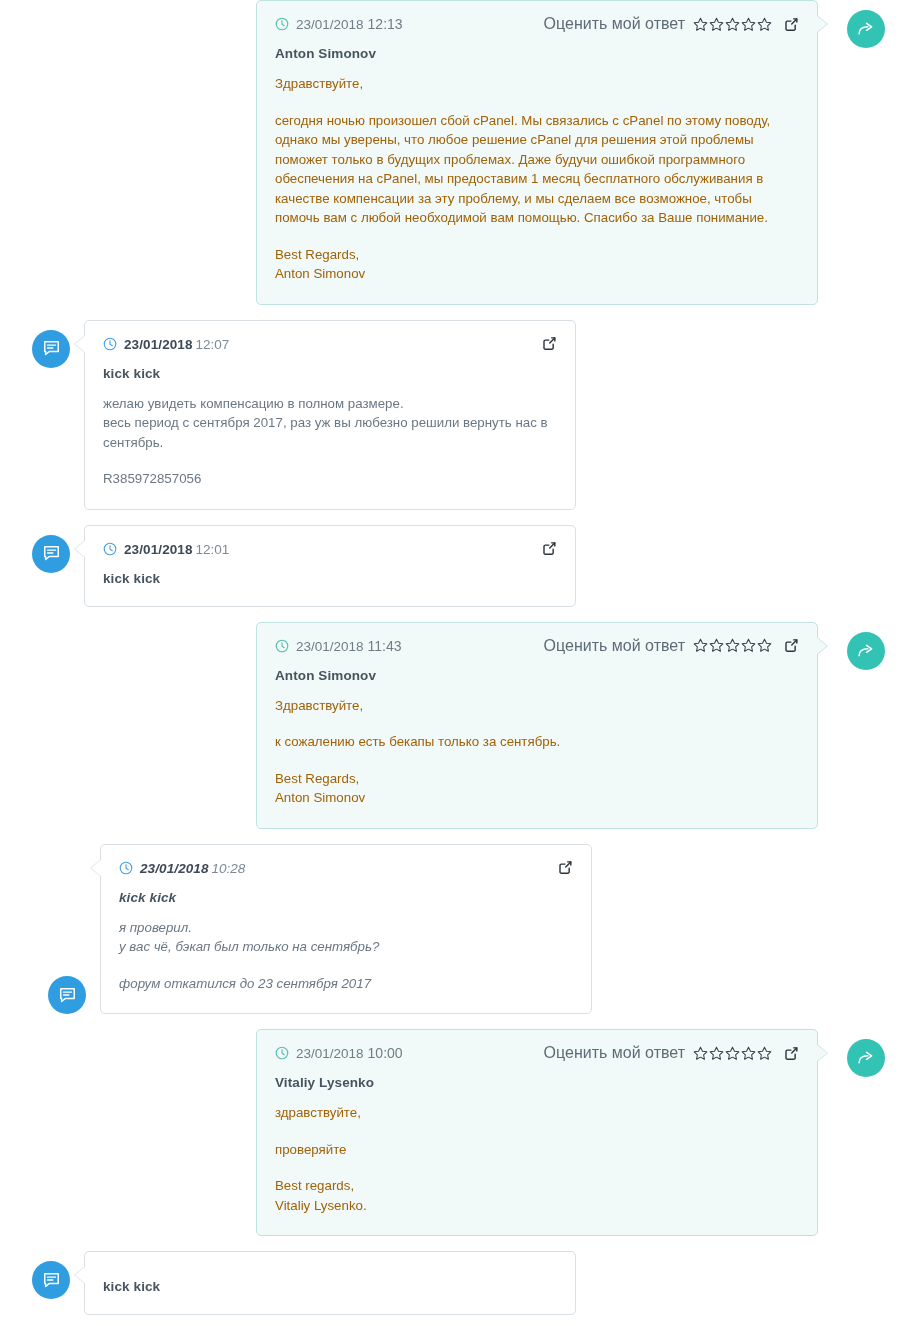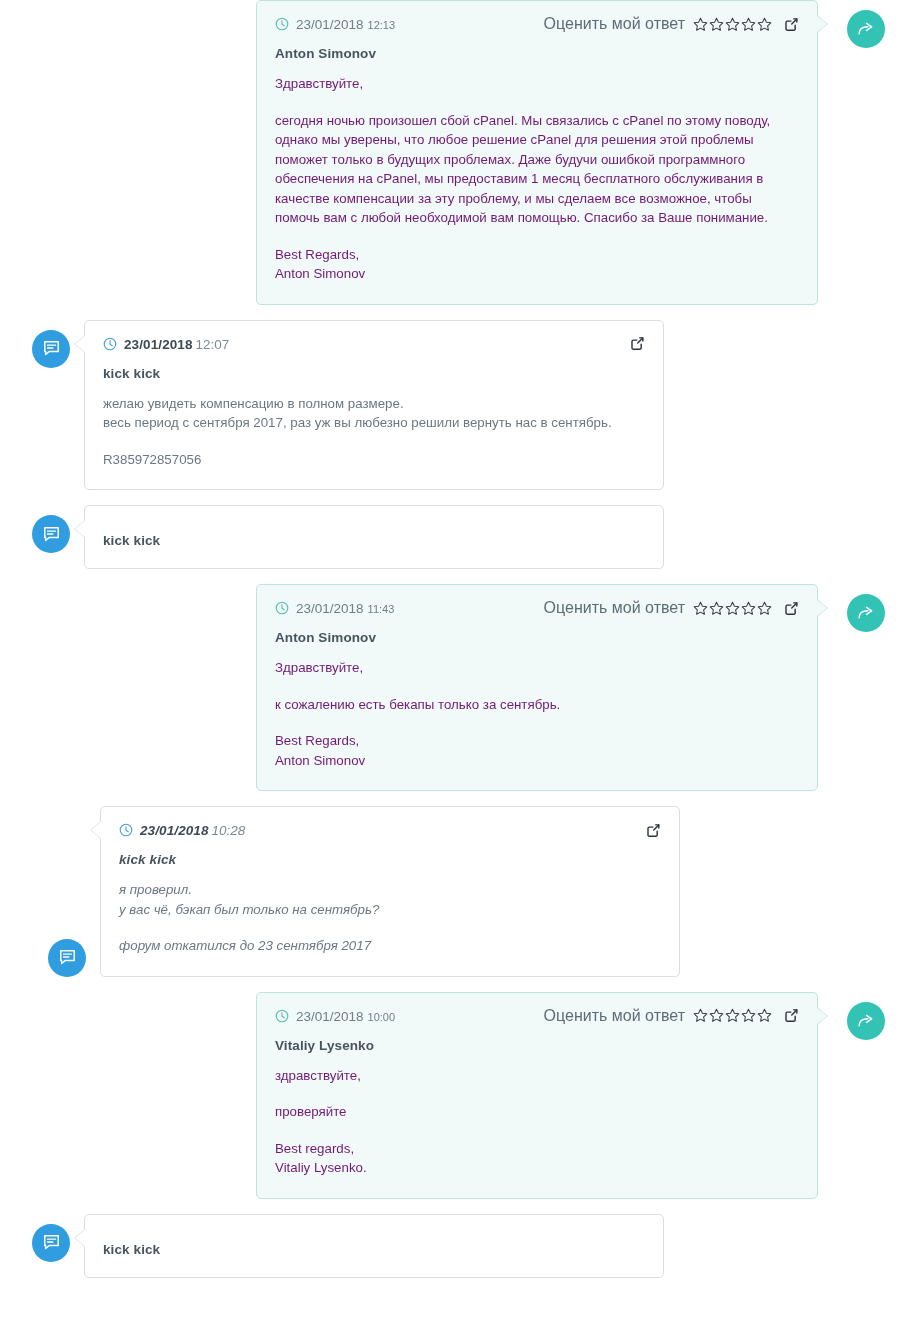--- a/index.html
+++ b/index.html
@@ -25,21 +25,21 @@
 
   
   .bubble {
     position: relative;
     border: 1px solid #d8dde3;
     border-radius: 5px;
     background: #ffffff;
     padding: 14px 18px 20px 18px;
   }
   .bubble.client {
-    width: 580px;
+    width: 492px;
     background: #ffffff;
     border-color: #dadfe4;
   }
   .bubble.agent {
     width: 562px;
     background: #f1faf9;
     border-color: #bfe3df;
   }
 
   
@@ -66,21 +66,21 @@
     right: -10px; border-left: 11px solid #f1faf9;
   }
 
   
   .bhead { display: flex; align-items: center; width: 100%; }
   .bhead .stamp { display: flex; align-items: center; gap: 7px; }
   .clock { flex: 0 0 auto; display: block; }
   .date-client { font-size: 13.5px; font-weight: bold; color: #3d4a56; letter-spacing: .1px; }
   .time-client { font-size: 13.5px; color: #7c8a96; margin-left: 3px; }
   .date-agent  { font-size: 13.5px; color: #6f7d86; }
-  .time-agent  { font-size: 11px; color: #6f7d86; margin-left: 4px; margin-top: 13px; }
+  .time-agent  { font-size: 14px; color: #6f7d86; margin-left: 4px; margin-top: 13px; }
 
   .bhead .spacer { flex: 1 1 auto; }
 
   .rate-wrap { display: flex; align-items: center; gap: 8px; }
   .rate-label { font-size: 16px; color: #5d6b77; white-space: nowrap; }
   .stars { display: flex; align-items: center; gap: 1px; }
   .stars svg { display: block; }
 
   .share-btn { margin-left: 12px; display: flex; align-items: center; }
   .share-btn svg { display: block; }
@@ -97,21 +97,21 @@
   
   .body { margin-top: 13px; }
   .para {
     font-size: 13.3px;
     line-height: 19.5px;
     color: #6b7884;
     margin: 0 0 17px 0;
     white-space: pre-wrap;
   }
   .para:last-child { margin-bottom: 0; }
-  .bubble.agent .para { color: #701a75; }
+  .bubble.agent .para { color: #a16207; }
 
   
   .reply-fab {
     position: absolute;
     width: 38px; height: 38px; border-radius: 50%;
     background: #33c3b5;
     display: flex; align-items: center; justify-content: center;
   }
   .reply-fab svg { display: block; }
 
@@ -234,20 +234,39 @@
     <div class="row-inner" style="position: relative; margin-bottom: 15px;">
       <div class="left-stack" style="position: relative; left: 0px; display: flex; align-items: flex-start; margin-left: 32px;">
         <div class="avatar client">
           <svg width="19" height="19" viewBox="0 0 22 22" fill="none">
             <path d="M3.2 3.2h15.6v11.2H8.4l-4.2 3.6v-3.6H3.2z" stroke="#ffffff" stroke-width="1.7" stroke-linejoin="round" fill="none"></path>
             <path d="M6.4 7.1h9.2" stroke="#ffffff" stroke-width="1.6" stroke-linecap="round"></path>
             <path d="M6.4 10.4h6.2" stroke="#ffffff" stroke-width="1.6" stroke-linecap="round"></path>
           </svg>
         </div>
         <div class="bubble client">
+          <div class="bhead">
+            <div class="stamp">
+              <span>
+                <svg width="14" height="14" viewBox="0 0 16 16" fill="none" class="clock">
+                  <circle cx="8" cy="8" r="6.6" stroke="#4a9fe0" stroke-width="1.3" fill="none"></circle>
+                  <path d="M8 4.3V8.3L10.6 9.9" stroke="#4a9fe0" stroke-width="1.3" stroke-linecap="round" fill="none"></path>
+                </svg>
+              </span>
+              <span><span class="date-client">23/01/2018</span><span class="time-client">12:01</span></span>
+            </div>
+            <div class="spacer"></div>
+            <span class="share-btn">
+              <svg width="15" height="15" viewBox="0 0 18 18" fill="none">
+                <path d="M11.6 2.2H15.4V6" stroke="#2b333b" stroke-width="1.7" stroke-linecap="round" stroke-linejoin="round" fill="none"></path>
+                <path d="M9.3 8.3L15.3 2.3" stroke="#2b333b" stroke-width="1.7" stroke-linecap="round" fill="none"></path>
+                <path d="M13.4 9.9v4.4a1.6 1.6 0 01-1.6 1.6H4.0a1.6 1.6 0 01-1.6-1.6V6.5a1.6 1.6 0 011.6-1.6h4.3" stroke="#2b333b" stroke-width="1.7" stroke-linecap="round" stroke-linejoin="round" fill="none"></path>
+              </svg>
+            </span>
+          </div>
           <div class="sender">kick kick</div>
         </div>
       </div>
     </div>
     <div class="row-inner" style="position: relative; margin-bottom: 15px;">
       <div class="right-stack" style="position: relative; left: 0px; display: flex; align-items: flex-start; margin-left: 256px;">
         <div class="bubble agent">
           <div class="bhead">
             <div class="stamp">
               <span>

